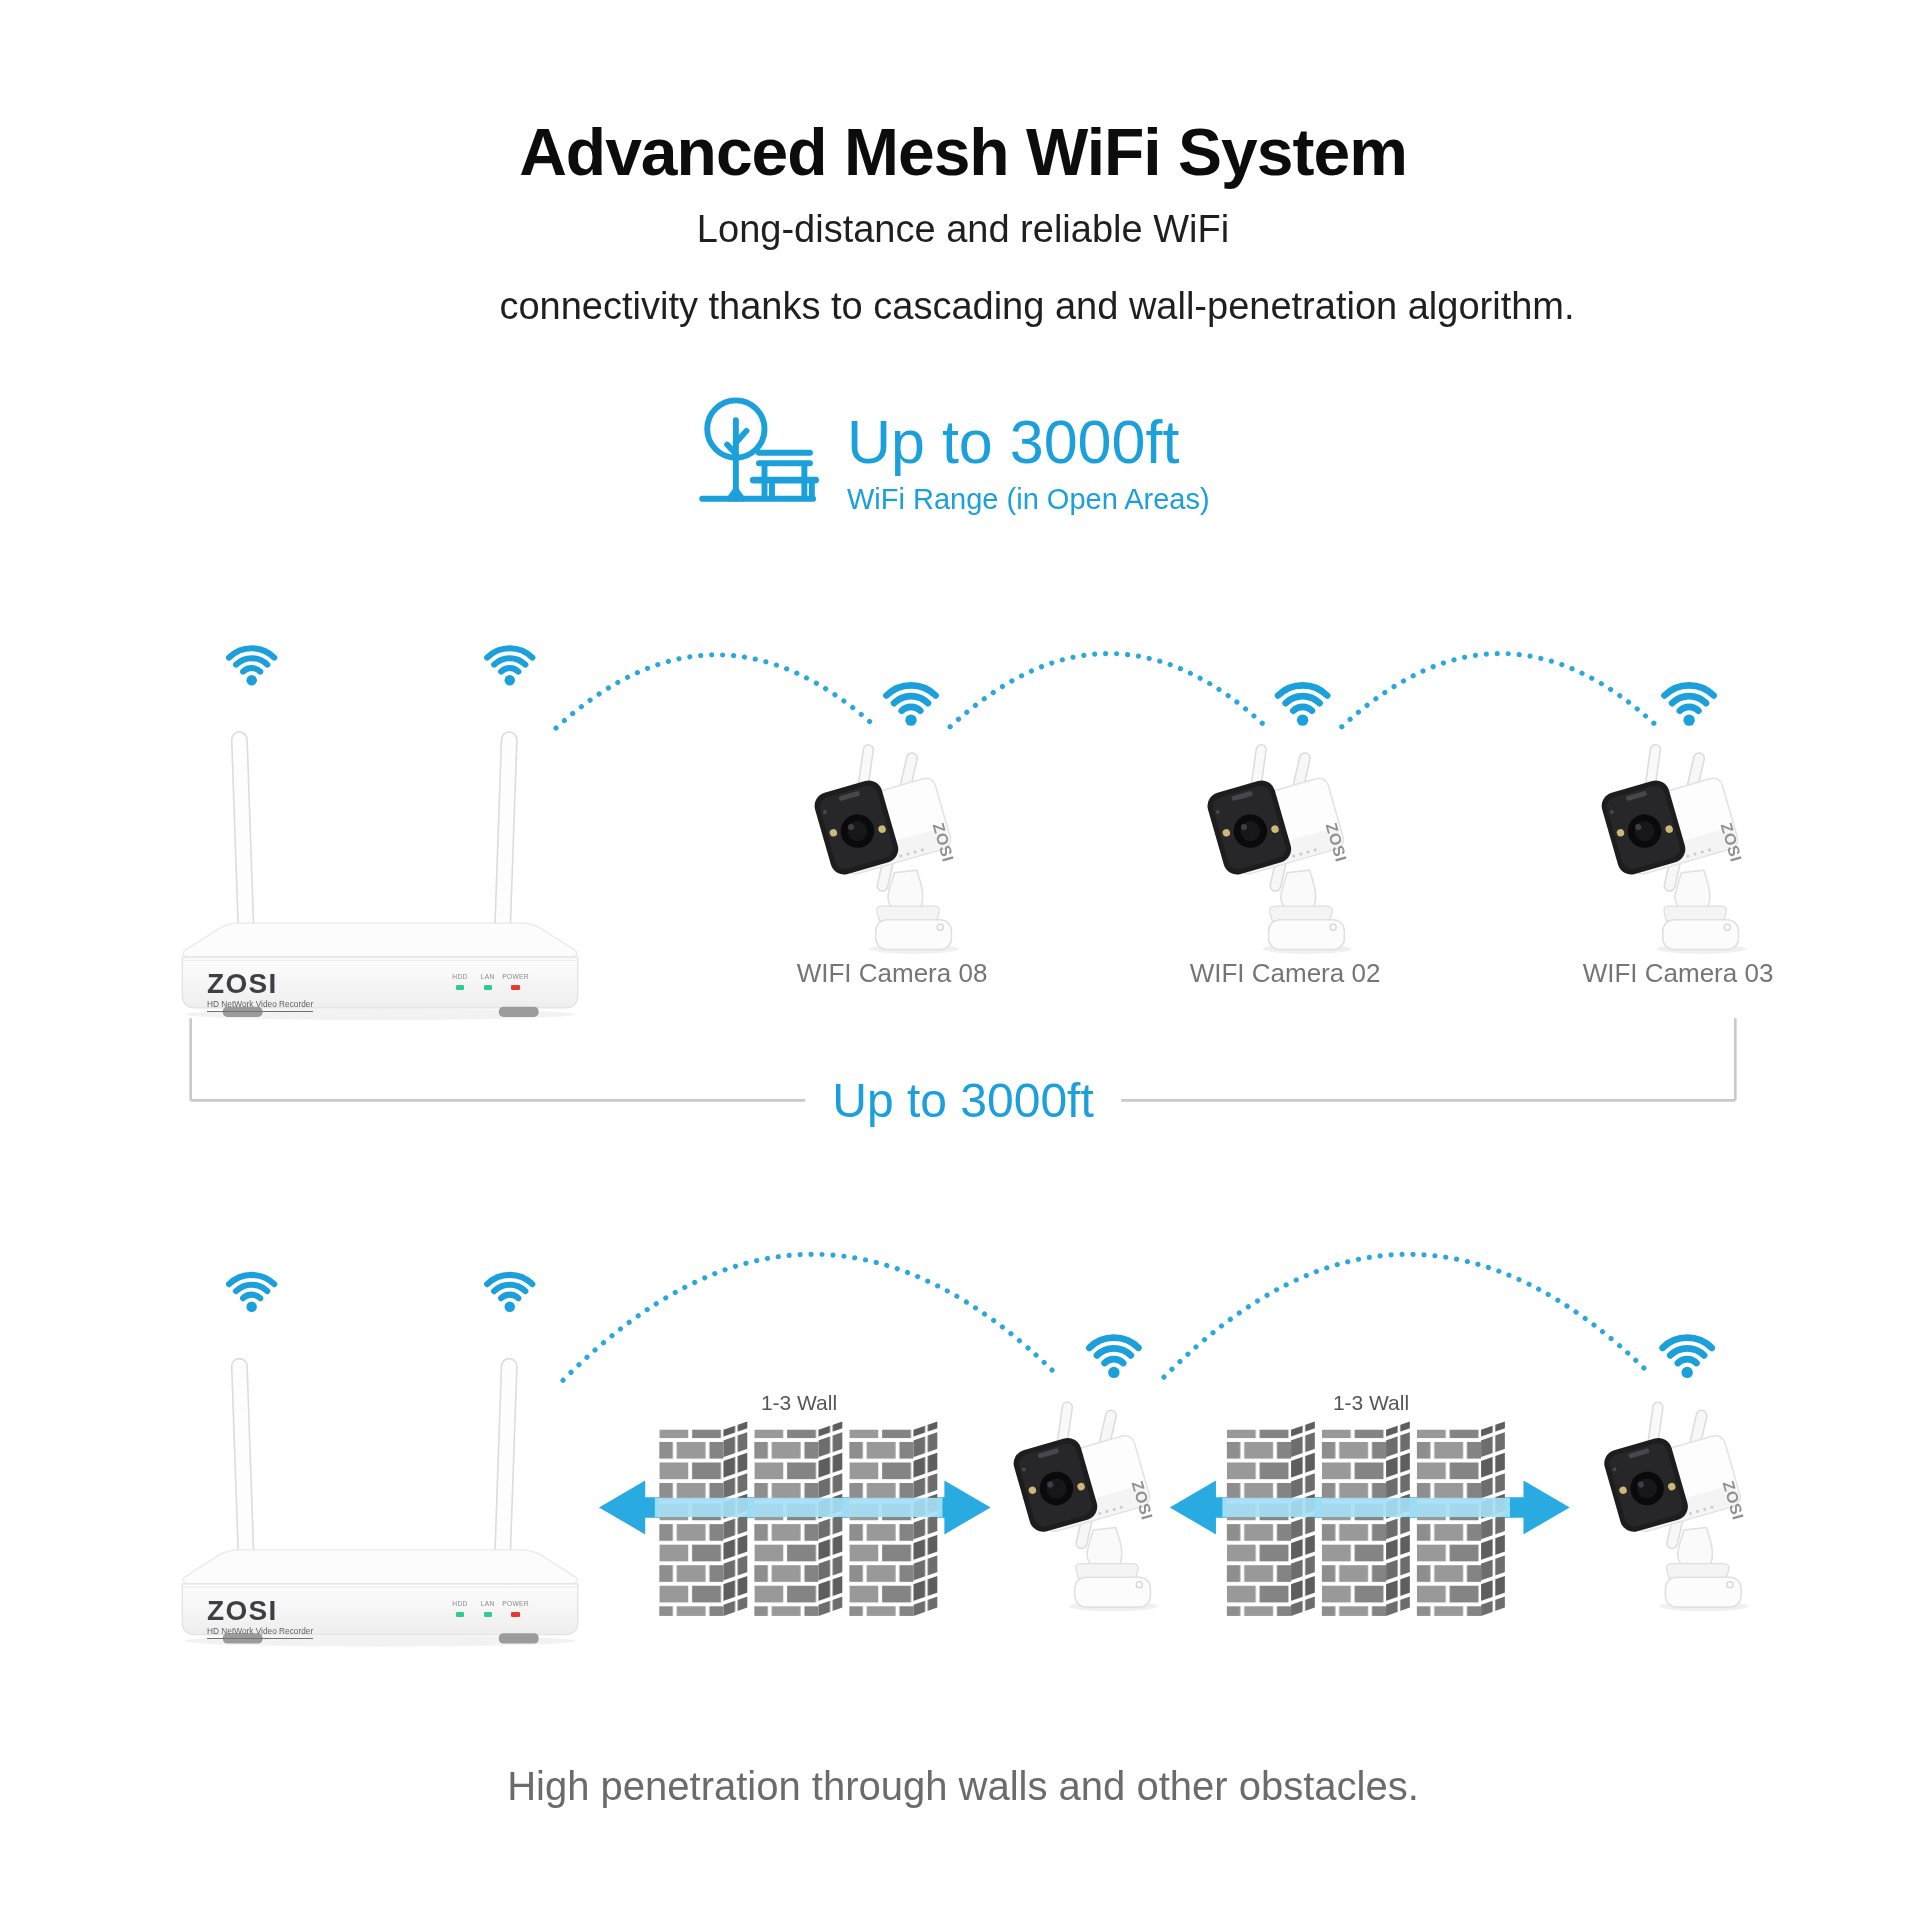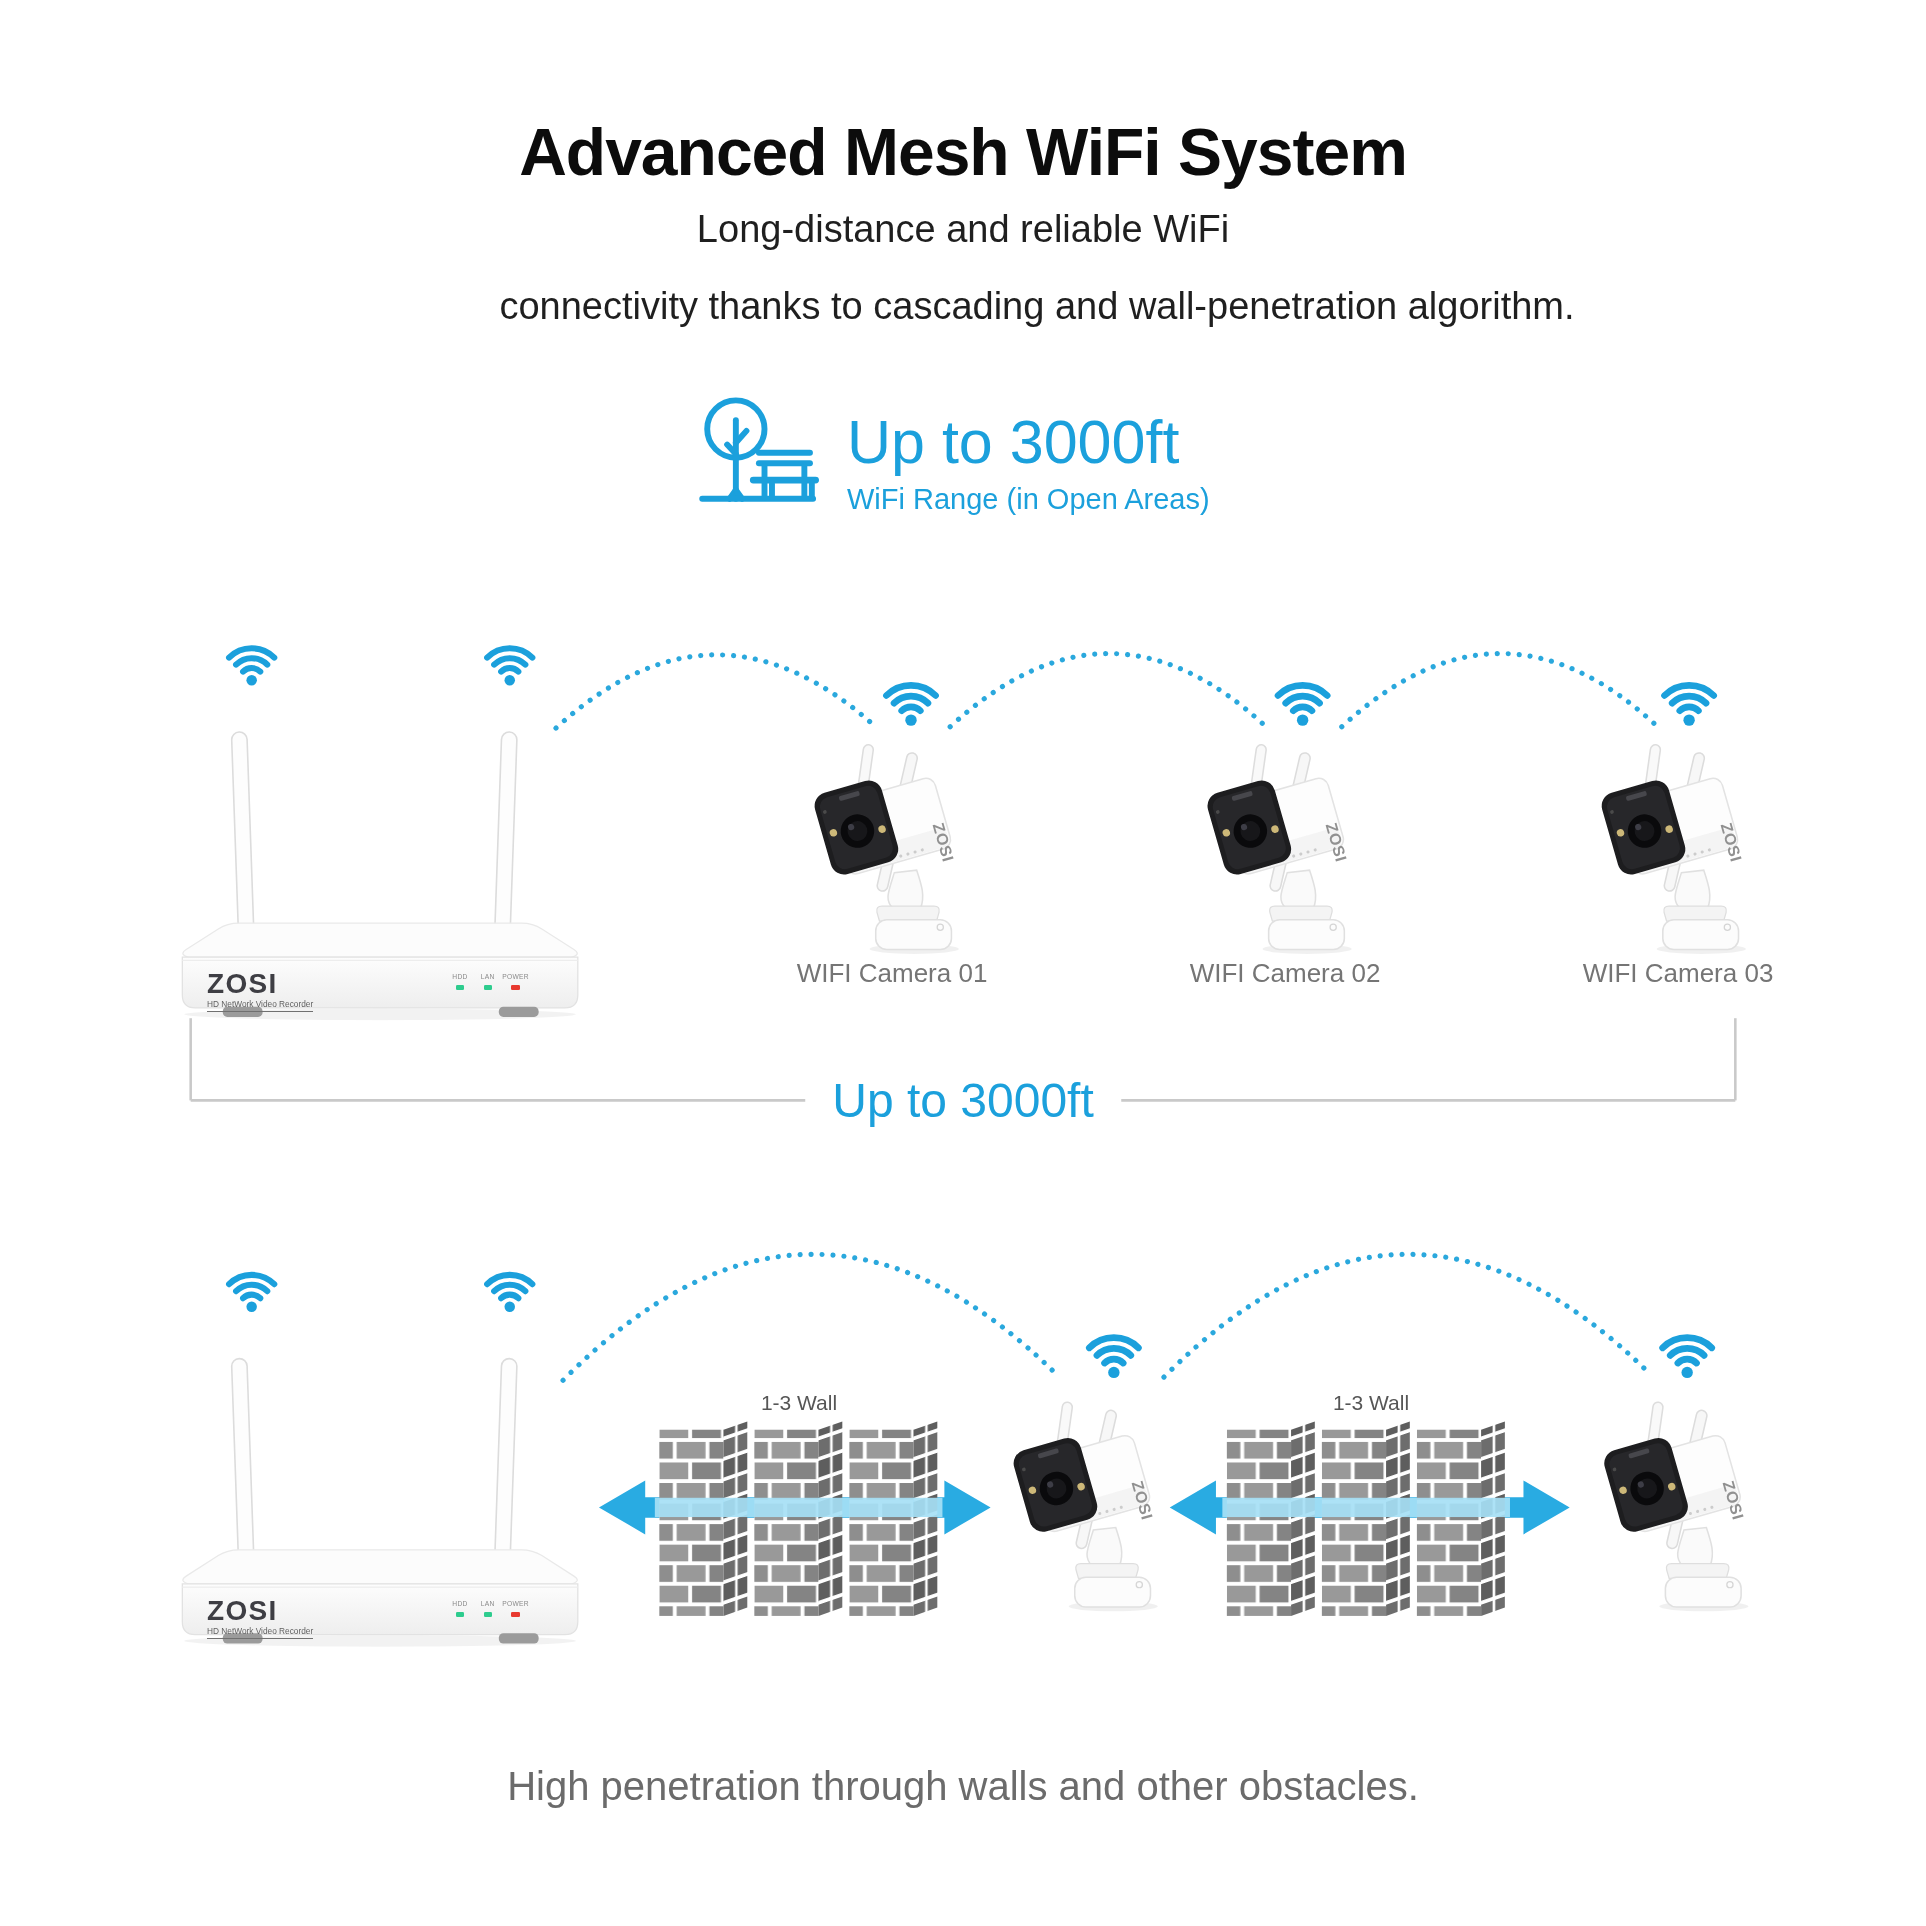--- a/index.html
+++ b/index.html
@@ -196,21 +196,21 @@
     </g>
   </svg>
 
   <div class="abs ctr title" style="left:963px; top:114px;">Advanced Mesh WiFi System</div>
   <div class="abs ctr subtitle" style="left:963px; top:208px;">Long-distance and reliable WiFi</div>
   <div class="abs ctr subtitle" style="left:997px; top:285px;margin-left:40px;">connectivity thanks to cascading and wall-penetration algorithm.</div>
 
   <div class="abs blue headline" style="left:847px; top:407px;">Up to 3000ft</div>
   <div class="abs blue range-caption" style="left:847px; top:475px;margin-top:8px;">WiFi Range (in Open Areas)</div>
 
-  <div class="abs ctr cam-label" style="left:892px; top:958px;">WIFI Camera 01</div>
+  <div class="abs ctr cam-label" style="left:892px; top:958px;">WIFI Camera 08</div>
   <div class="abs ctr cam-label" style="left:1285px; top:958px;">WIFI Camera 02</div>
   <div class="abs ctr cam-label" style="left:1678px; top:958px;">WIFI Camera 03</div>
 
   <div class="abs ctr blue divider-label" style="left:963px; top:1073px;">Up to 3000ft</div>
 
   <div class="abs ctr wall-label" style="left:799px; top:1373px;">1-3 Wall</div>
   <div class="abs ctr wall-label" style="left:1371px; top:1373px;">1-3 Wall</div>
 
   <div class="abs ctr footer-caption" style="left:963px; top:1764px;">High penetration through walls and other obstacles.</div>
 

